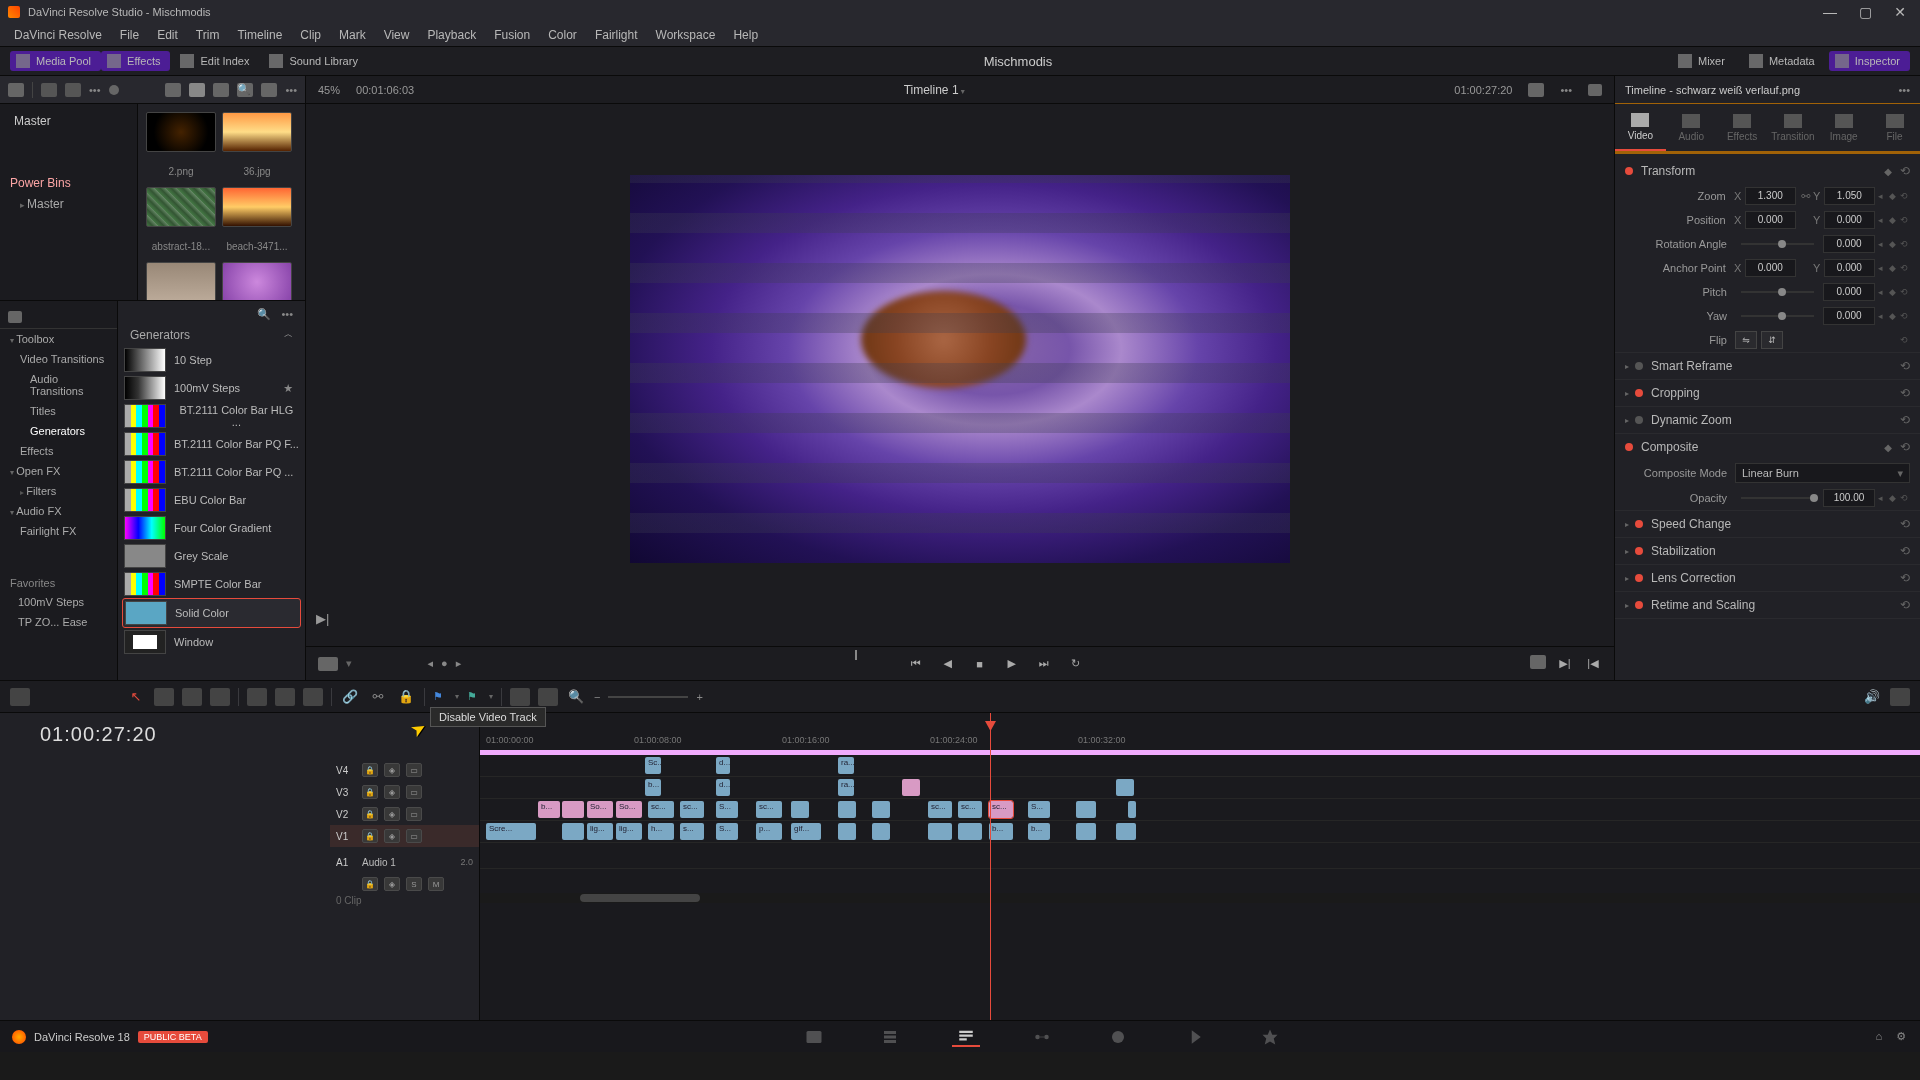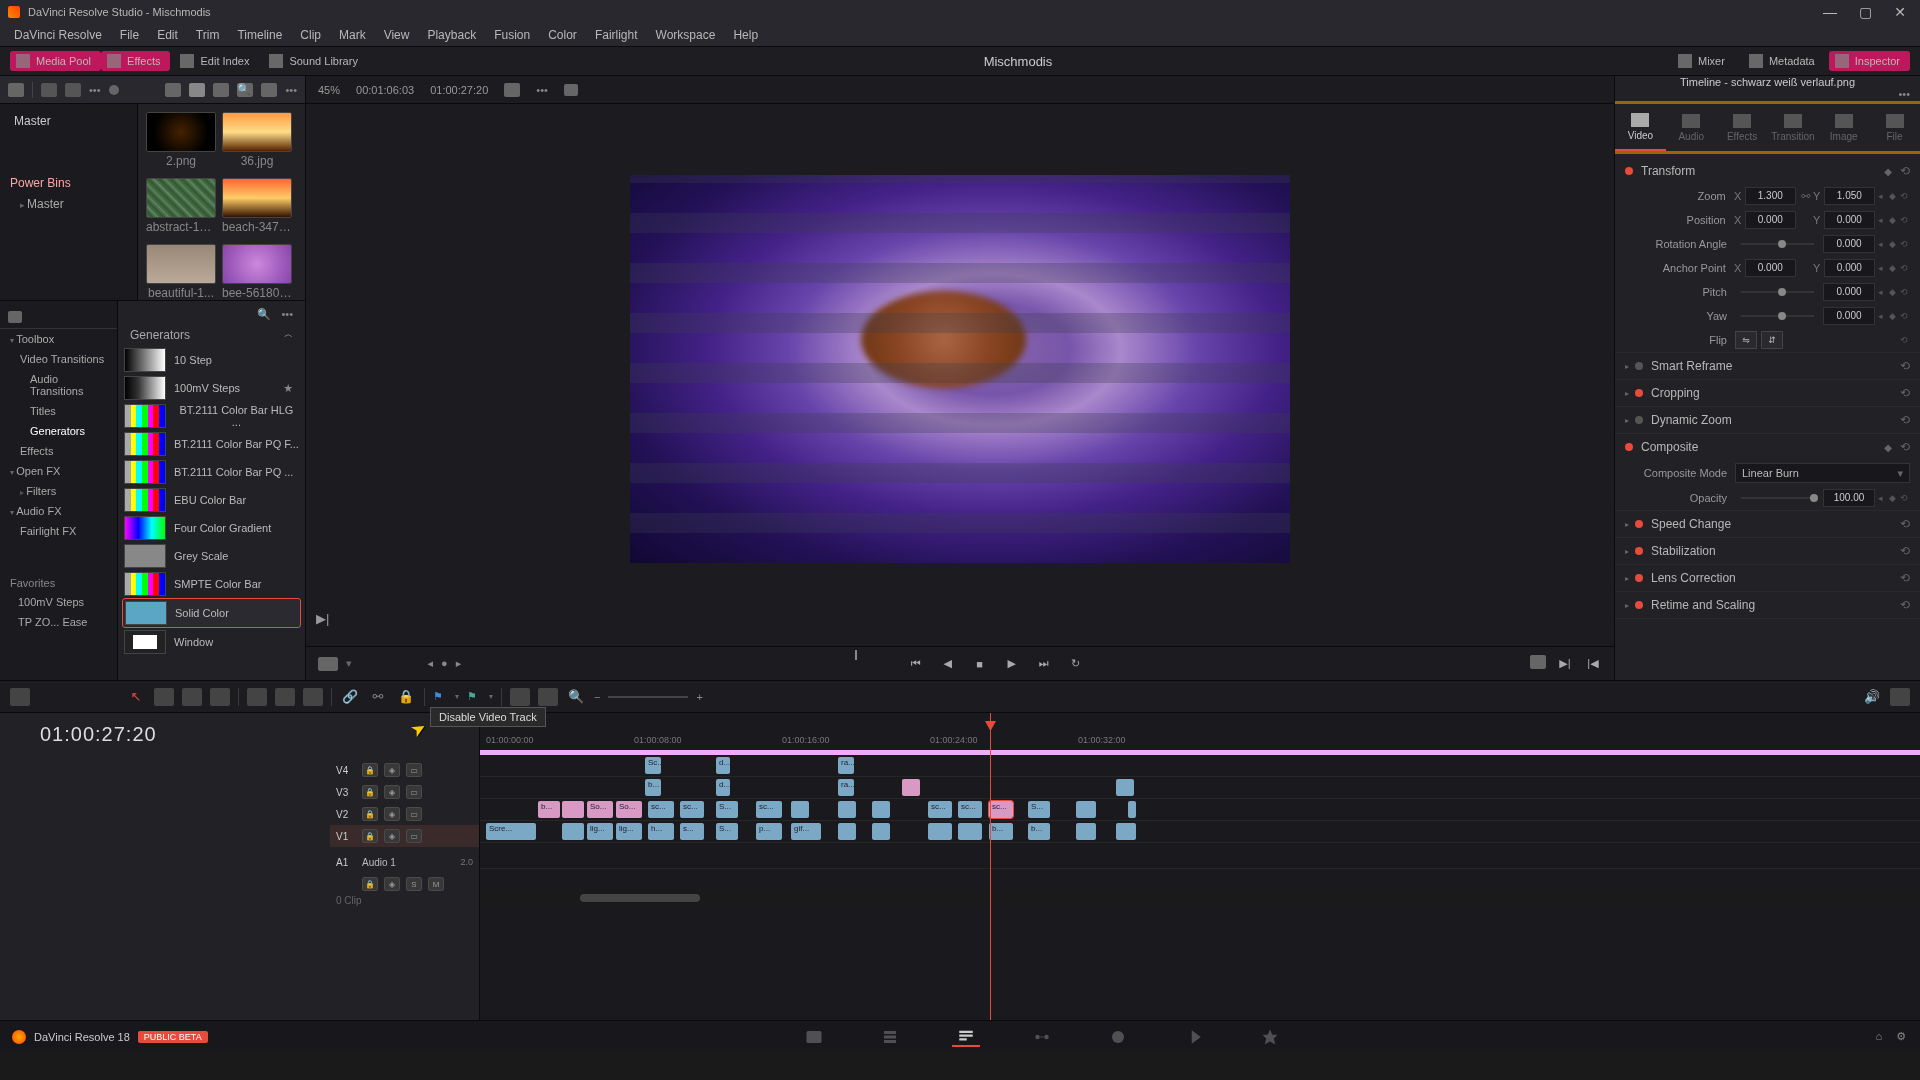--- a/index.html
+++ b/index.html
@@ -11,21 +11,21 @@
 .titlebar-controls { margin-left: auto; display: flex; gap: 22px; padding-right: 6px; }
 .titlebar-controls span { cursor: pointer; font-size: 14px; }
 
 
 .menubar { height: 22px; background: #28282e; display: flex; align-items: center; padding: 0 6px; gap: 2px; font-size: 12px; }
 .menubar span { padding: 2px 8px; cursor: pointer; }
 
 
 .panelbar { height: 30px; background: #1e1e22; border-top: 1px solid #0a0a0a; border-bottom: 1px solid #0a0a0a; display: flex; align-items: center; padding: 0 10px; }
 .panel-btn { display: flex; align-items: center; gap: 6px; padding: 3px 10px; cursor: pointer; border-radius: 3px; }
-.panel-btn.active { background: #be185d; padding-left: 6px; }
+.panel-btn.active { background: #4c1d95; padding-left: 6px; }
 .panel-btn .picon { width: 14px; height: 14px; background: #888; opacity: .7; }
 .panelbar-center { flex: 1; text-align: center; font-size: 13px; color: #ccc; }
 .panelbar-right { display: flex; gap: 4px; }
 
 
 .main { display: flex; height: 604px; }
 
 
 .leftcol { width: 306px; display: flex; flex-direction: column; background: #212126; border-right: 1px solid #0a0a0a; }
 .pool-toolbar { height: 28px; background: #28282e; display: flex; align-items: center; padding: 0 8px; gap: 8px; border-bottom: 1px solid #0a0a0a; }
@@ -41,21 +41,21 @@
 .mediabrowser { display: flex; flex: 1; overflow: hidden; }
 .thumbs { flex: 1; padding: 8px; display: grid; grid-template-columns: repeat(2,70px); gap: 10px 6px; align-content: start; overflow: hidden; }
 .thumb { display: flex; flex-direction: column; align-items: center; }
 .thumb-img { width: 70px; height: 40px; background: #333; border-radius: 2px; border: 1px solid #444; position: relative; }
 .thumb-img.c0 { background: radial-gradient(circle at 50% 50%, #442200 0%, #000 70%); }
 .thumb-img.c1 { background: linear-gradient(#ff9944,#ffdd88,#552200); }
 .thumb-img.c2 { background: repeating-linear-gradient(45deg,#447744,#335533 4px,#668866 8px); }
 .thumb-img.c3 { background: linear-gradient(#ff6633,#ffcc66,#331100); }
 .thumb-img.c4 { background: linear-gradient(#998877,#bbaa99); }
 .thumb-img.c5 { background: radial-gradient(circle,#cc88dd,#8844aa); }
-.thumb-lbl { font-size: 12px; color: #888; margin-top: 2px; max-width: 70px; overflow: hidden; text-overflow: ellipsis; white-space: nowrap; }
+.thumb-lbl { font-size: 10px; color: #888; margin-top: 14px; max-width: 70px; overflow: hidden; text-overflow: ellipsis; white-space: nowrap; }
 
 
 .fxlib { height: 380px; display: flex; border-top: 1px solid #0a0a0a; background: #212126; }
 .fxtree { width: 118px; background: #1b1b1f; border-right: 1px solid #0a0a0a; padding: 4px 0; font-size: 11px; }
 .fxtree-search { height: 24px; display: flex; align-items: center; padding: 0 8px; border-bottom: 1px solid #333; }
 .fxtree-item { padding: 4px 8px 4px 20px; cursor: pointer; color: #aaa; }
 .fxtree-item.l0 { padding-left: 10px; }
 .fxtree-item.l0::before { content: '▾ '; font-size: 8px; color: #666; }
 .fxtree-item.sel { color: #fff; }
 .fxtree-item.l1::before { content: '▸ '; font-size: 8px; color: #555; }
@@ -90,21 +90,21 @@
 .viewer-img::before { content: ''; position: absolute; left: 35%; top: 30%; width: 25%; height: 25%; background: radial-gradient(circle,#aa6644,#884422,#663311); border-radius: 50%; filter: blur(3px); }
 .viewer-img::after { content: ''; position: absolute; left: 0; top: 0; right: 0; bottom: 0; background: repeating-linear-gradient(0deg, transparent 0px, transparent 30px, rgba(60,60,80,.3) 30px, rgba(60,60,80,.3) 50px); }
 .ruler-tick { position: absolute; left: 50%; bottom: -14px; width: 2px; height: 10px; background: #888; }
 .playout { position: absolute; bottom: 8px; left: 10px; color: #999; font-size: 13px; }
 
 .transport { height: 34px; display: flex; align-items: center; justify-content: center; gap: 14px; border-top: 1px solid #0a0a0a; }
 .tbtn { width: 18px; height: 18px; color: #aaa; cursor: pointer; display: flex; align-items: center; justify-content: center; }
 
 
 .inspector { width: 306px; background: #212126; border-left: 1px solid #0a0a0a; display: flex; flex-direction: column; }
-.insp-top { height: 28px; display: flex; align-items: center; padding: 0 10px; border-bottom: 3px solid #a16207; font-size: 11px; color: #ccc; flex-direction: column; }
+.insp-top { height: 28px; display: flex; align-items: center; padding: 0 10px; border-bottom: 1px solid #a16207; font-size: 11px; color: #ccc; }
 .insp-tabs { height: 50px; display: flex; border-bottom: 3px solid #a16207; }
 .insp-tab { flex: 1; display: flex; flex-direction: column; align-items: center; justify-content: center; gap: 3px; cursor: pointer; color: #666; font-size: 10px; }
 .insp-tab.active { color: #ccc; border-bottom: 2px solid #e64b3c; }
 .insp-tab-ico { width: 18px; height: 14px; background: #555; }
 .insp-tab.active .insp-tab-ico { background: #aaa; }
 
 .insp-body { flex: 1; overflow-y: auto; padding: 4px 0; }
 .prop-group { border-bottom: 1px solid #2a2a2e; }
 .prop-header { display: flex; align-items: center; padding: 6px 10px; cursor: pointer; font-size: 12px; }
 .prop-dot { width: 8px; height: 8px; border-radius: 50%; background: #e64b3c; margin-right: 8px; }
@@ -383,20 +383,21 @@
             </div>
           </div>
       </div>
     </div>
   </div>
 
   <div class="viewer">
     <div class="viewer-top">
       <span class="vt-zoom">45%</span>
       <span class="vt-tc">00:01:06:03</span>
+      <div class="vt-center vt-dropdown">Timeline 1</div>
       <span class="vt-tc">01:00:27:20</span>
       <div class="tool-ico" style="width:16px;height:14px"></div>
       <span style="color:#888">•••</span>
       <div class="tool-ico" style="width:14px;height:12px"></div>
     </div>
     <div class="viewer-canvas">
       <span class="playout">▶|</span>
       <div class="viewer-img"></div>
     </div>
     <div style="height:12px;position:relative">

